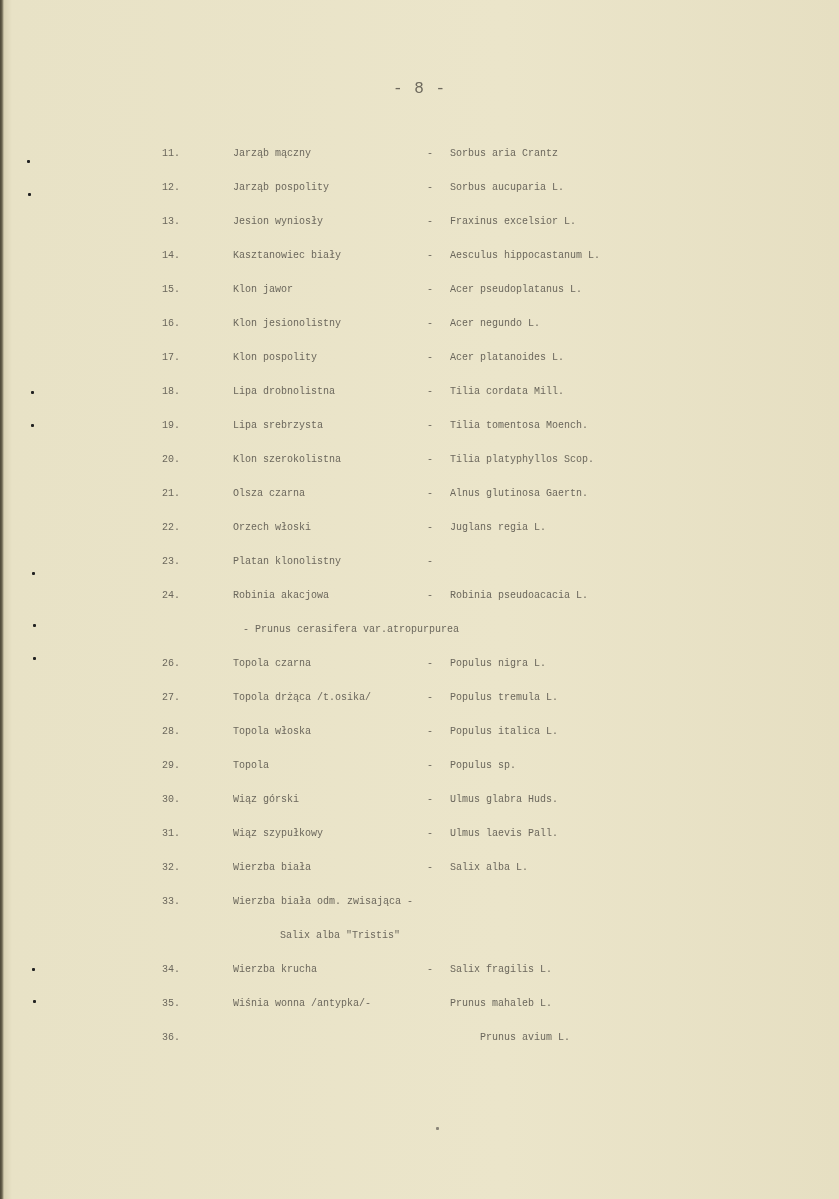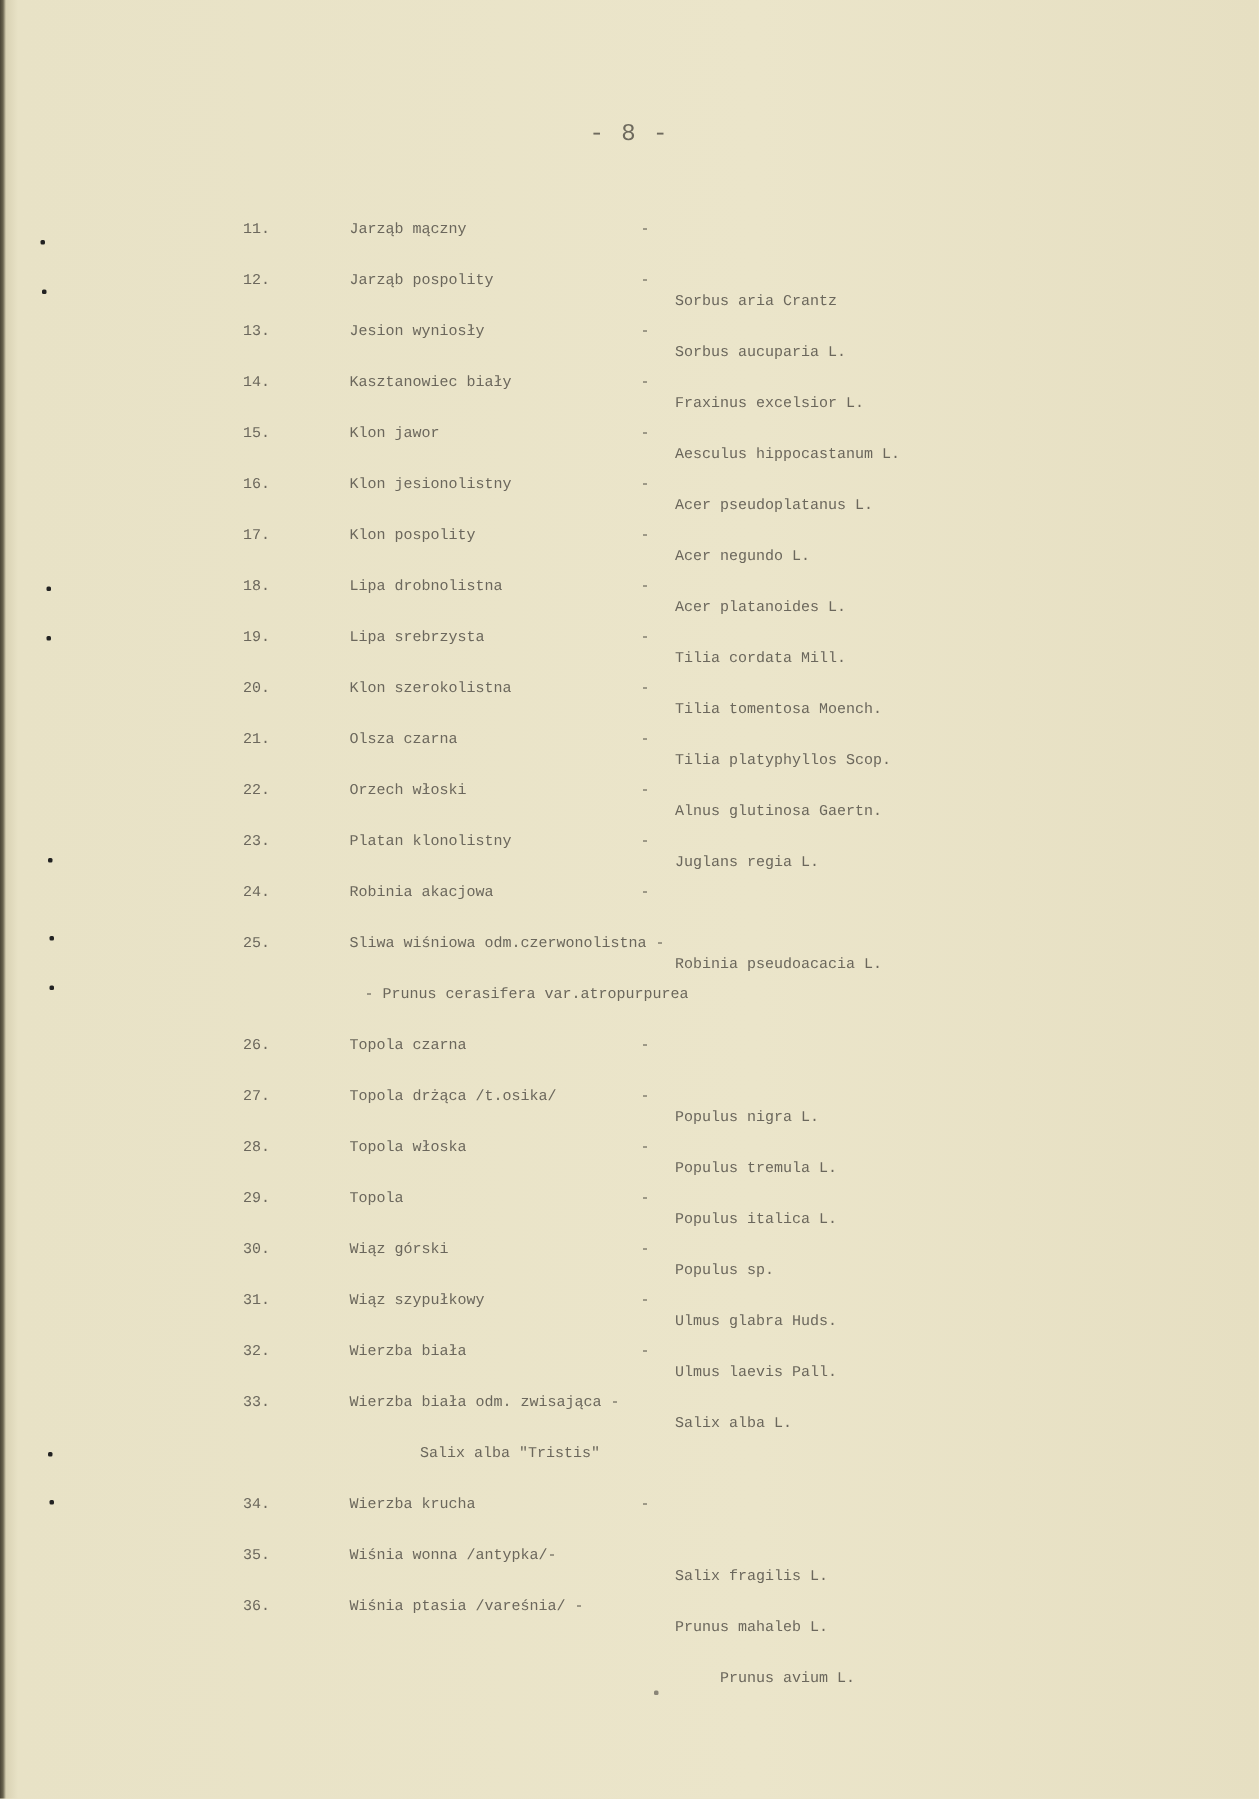--- a/index.html
+++ b/index.html
@@ -55,21 +55,20 @@
       left: 45px;
       margin-left: 26px;
     }
     .row .dash {
       position: absolute;
       left: 265px;
     }
     .row .la {
       position: absolute;
       left: 288px;
-      margin-top: 48px;
     }
     .row.cont .text {
       position: absolute;
       left: 81px;
     }
     .row.cont2 .text {
       position: absolute;
       left: 118px;
     }
     .hole {
@@ -197,24 +196,20 @@
       <span class="dash">-</span>
     </div>
 
     <div class="row">
       <span class="num">24.</span>
       <span class="pl">Robinia akacjowa</span>
       <span class="dash">-</span>
       <span class="la">Robinia pseudoacacia L.</span>
     </div>
 
-    <div class="row">
-      <span class="num">25.</span>
-      <span class="pl">Sliwa wiśniowa odm.czerwonolistna -</span>
-    </div>
     <div class="row cont">
       <span class="text">- Prunus cerasifera var.atropurpurea</span>
     </div>
 
     <div class="row">
       <span class="num">26.</span>
       <span class="pl">Topola czarna</span>
       <span class="dash">-</span>
       <span class="la">Populus nigra L.</span>
     </div>
@@ -277,18 +272,17 @@
     </div>
 
     <div class="row">
       <span class="num">35.</span>
       <span class="pl">Wiśnia wonna /antypka/-</span>
       <span class="la">Prunus mahaleb L.</span>
     </div>
 
     <div class="row">
       <span class="num">36.</span>
-      <span class="pl">Wiśnia ptasia /vareśnia/ -</span>
       <span class="la" style="left:318px;">Prunus avium L.</span>
     </div>
 
   </div>
 </div>
 
 </body></html>

